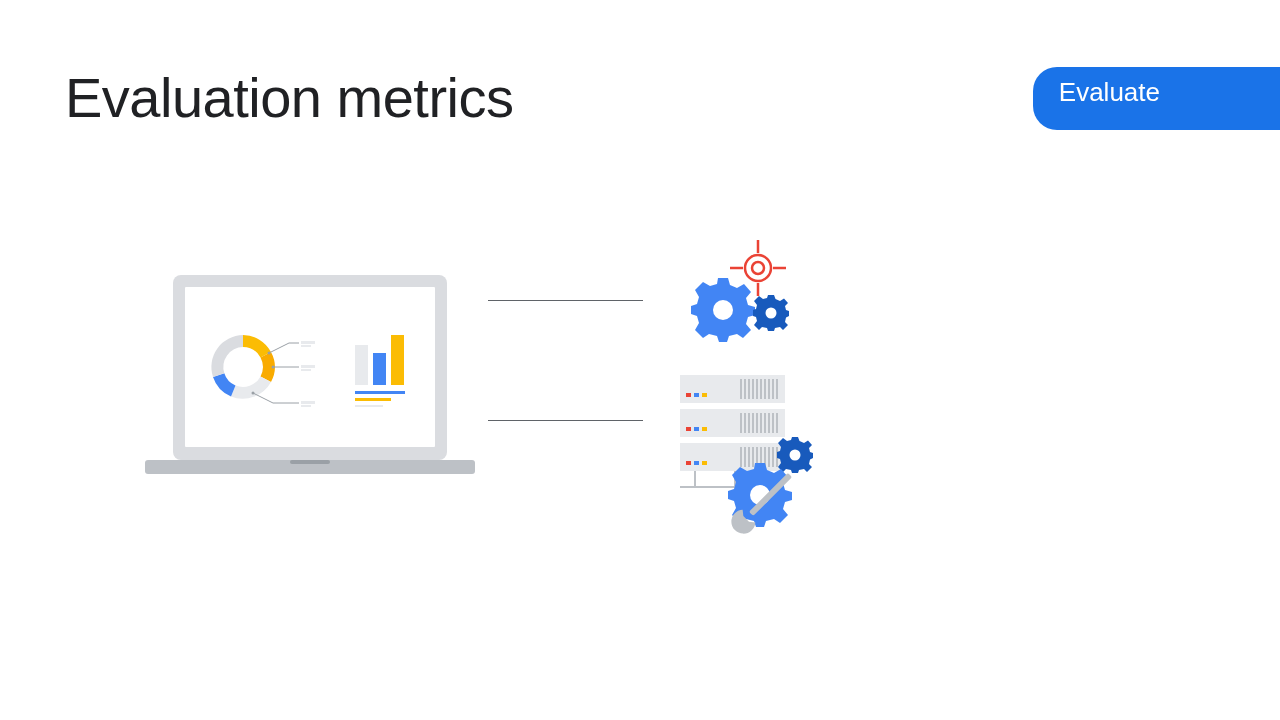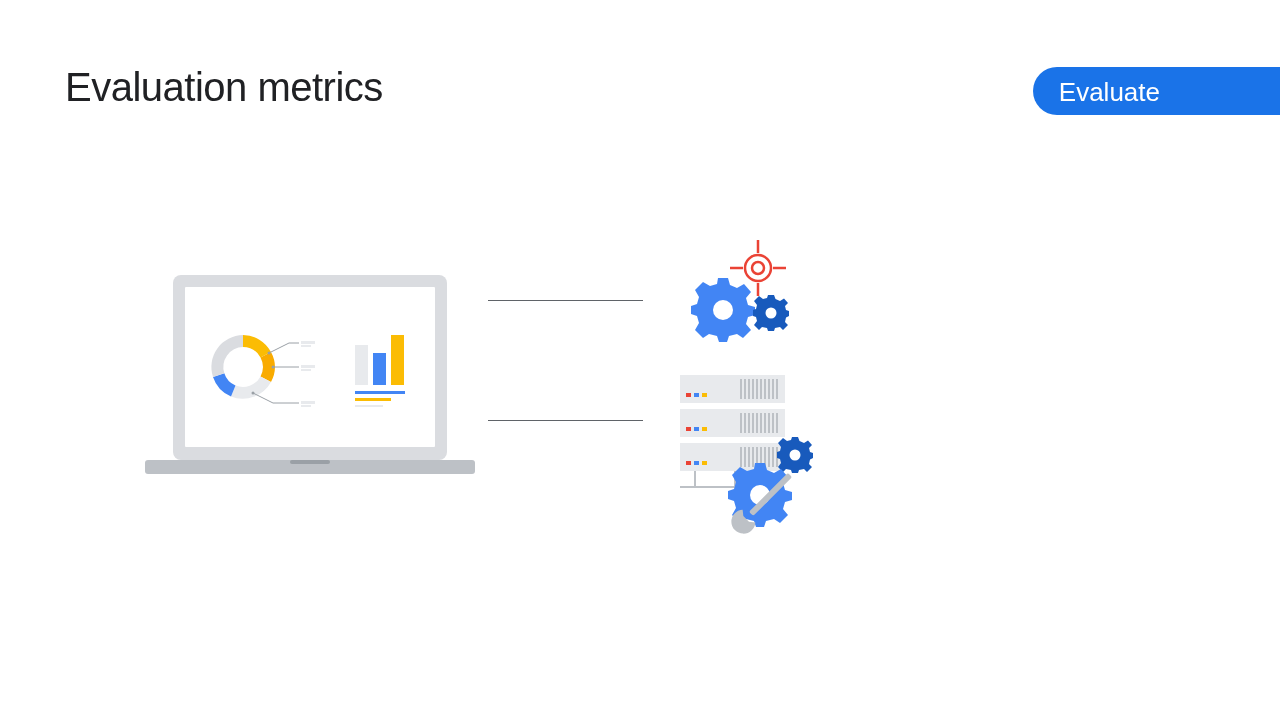--- a/index.html
+++ b/index.html
@@ -12,34 +12,34 @@
       height: 720px;
       background: #ffffff;
       font-family: 'Product Sans', 'Google Sans', -apple-system, Arial, sans-serif;
       position: relative;
       overflow: hidden;
     }
     .title {
       position: absolute;
       top: 65px;
       left: 65px;
-      font-size: 40px;
+      font-size: 56px;
       font-weight: 400;
       color: #202124;
       letter-spacing: -0.5px;
     }
     .badge {
       position: absolute;
       top: 67px;
       right: 0;
       background: #1a73e8;
       color: #ffffff;
       font-size: 26px;
       font-weight: 400;
-      padding: 10px 120px 7px 26px;
+      padding: 10px 120px 22px 26px;
       border-radius: 24px 0 0 24px;
     }
     .illustration {
       position: absolute;
       top: 240px;
       left: 100px;
       width: 780px;
       height: 320px;
     }
     .laptop {

